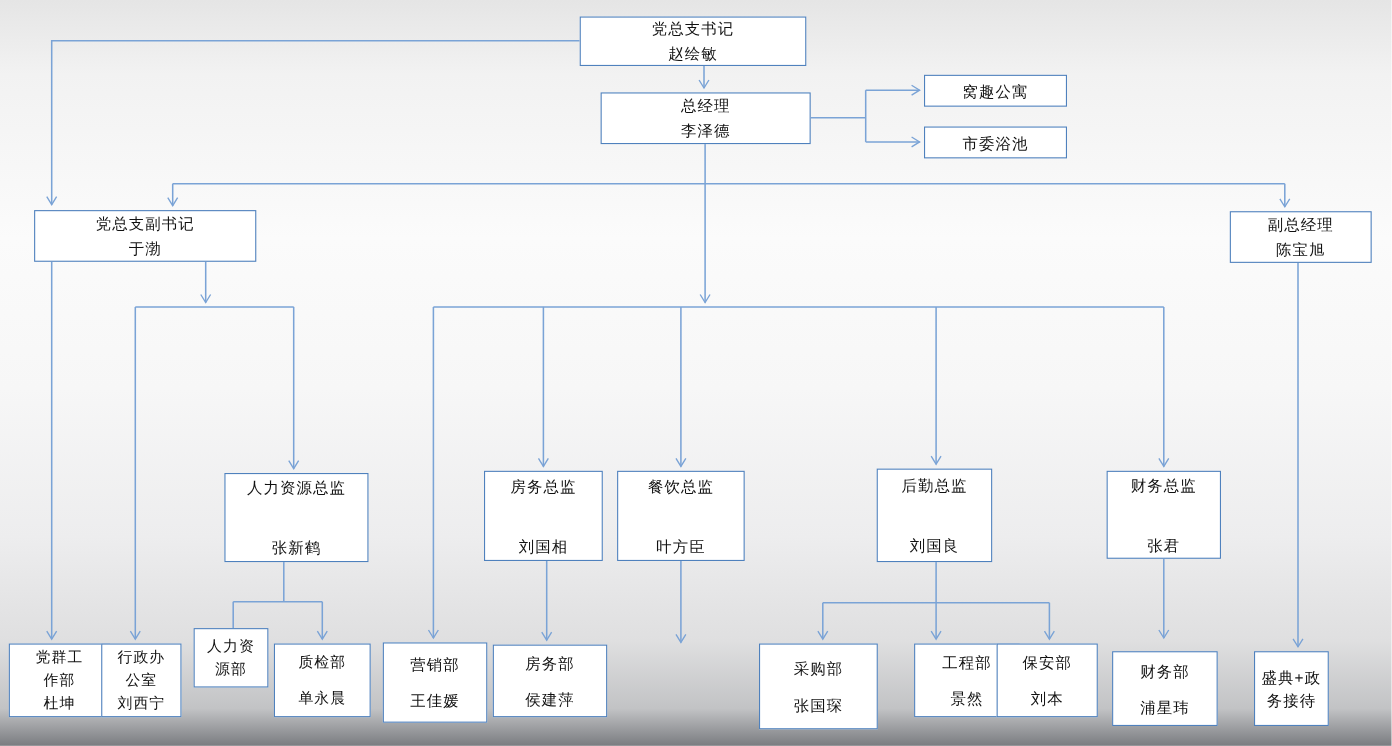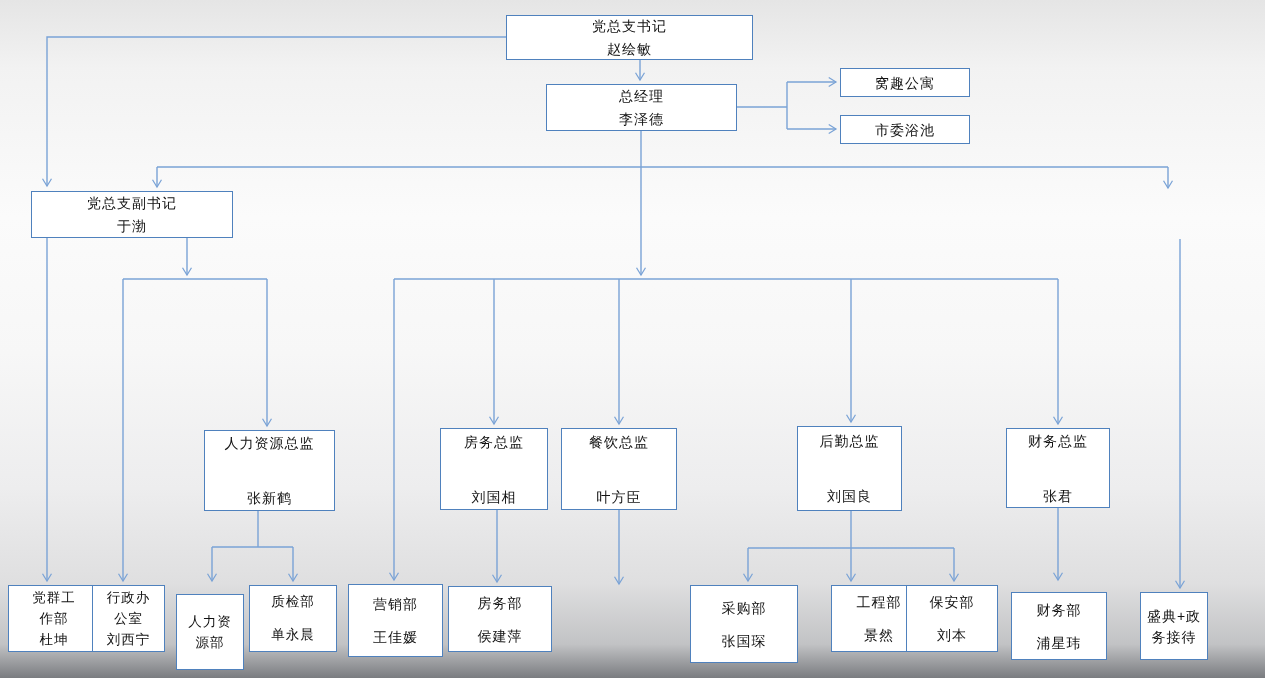--- a/index.html
+++ b/index.html
@@ -76,38 +76,42 @@
     <line class="ln" x1="748" y1="548" x2="954" y2="548"></line>
     <line class="ln" x1="748" y1="548" x2="748" y2="581" marker-end="url(#arrow)"></line>
     <line class="ln" x1="851" y1="548" x2="851" y2="581" marker-end="url(#arrow)"></line>
     <line class="ln" x1="954" y1="548" x2="954" y2="581" marker-end="url(#arrow)"></line>
 
     <line class="ln" x1="1058" y1="508" x2="1058" y2="580" marker-end="url(#arrow)"></line>
 
     <line class="ln" x1="1180" y1="239" x2="1180" y2="588" marker-end="url(#arrow)"></line>
   </svg>
 
-  <div class="node" style="left:506px;top:15px;width:247px;height:45px">
+  <div class="node" style="left:527px;top:15px;width:206px;height:45px">
     <span>党总支书记</span>
     <span>赵绘敏</span>
   </div>
   <div class="node" style="left:546px;top:84px;width:191px;height:47px">
     <span>总经理</span>
     <span>李泽德</span>
   </div>
   <div class="node" style="left:840px;top:68px;width:130px;height:29px">
     <span>窝趣公寓</span>
   </div>
   <div class="node" style="left:840px;top:115px;width:130px;height:29px">
     <span>市委浴池</span>
   </div>
 
   <div class="node" style="left:31px;top:191px;width:202px;height:47px">
     <span>党总支副书记</span>
     <span>于渤</span>
+  </div>
+  <div class="node" style="left:1118px;top:192px;width:129px;height:47px">
+    <span>副总经理</span>
+    <span>陈宝旭</span>
   </div>
 
   <div class="node glg" style="left:204px;top:430px;width:131px;height:81px">
     <span>人力资源总监</span>
     <span>张新鹤</span>
   </div>
   <div class="node glg" style="left:440px;top:428px;width:108px;height:82px">
     <span>房务总监</span>
     <span>刘国相</span>
   </div>
@@ -127,21 +131,21 @@
   <div class="node g0 small" style="left:8px;top:585px;width:92px;height:67px">
     <span>党群工</span>
     <span>作部</span>
     <span>杜坤</span>
   </div>
   <div class="node g0 small" style="left:92px;top:585px;width:73px;height:67px">
     <span>行政办</span>
     <span>公室</span>
     <span>刘西宁</span>
   </div>
-  <div class="node g0 small" style="left:176px;top:594px;width:68px;height:76px">
+  <div class="node g0 small" style="left:176px;top:571px;width:68px;height:54px">
     <span>人力资</span>
     <span>源部</span>
   </div>
   <div class="node gmd small" style="left:249px;top:585px;width:88px;height:67px">
     <span>质检部</span>
     <span>单永晨</span>
   </div>
   <div class="node gmd" style="left:348px;top:584px;width:95px;height:73px">
     <span>营销部</span>
     <span>王佳媛</span>

